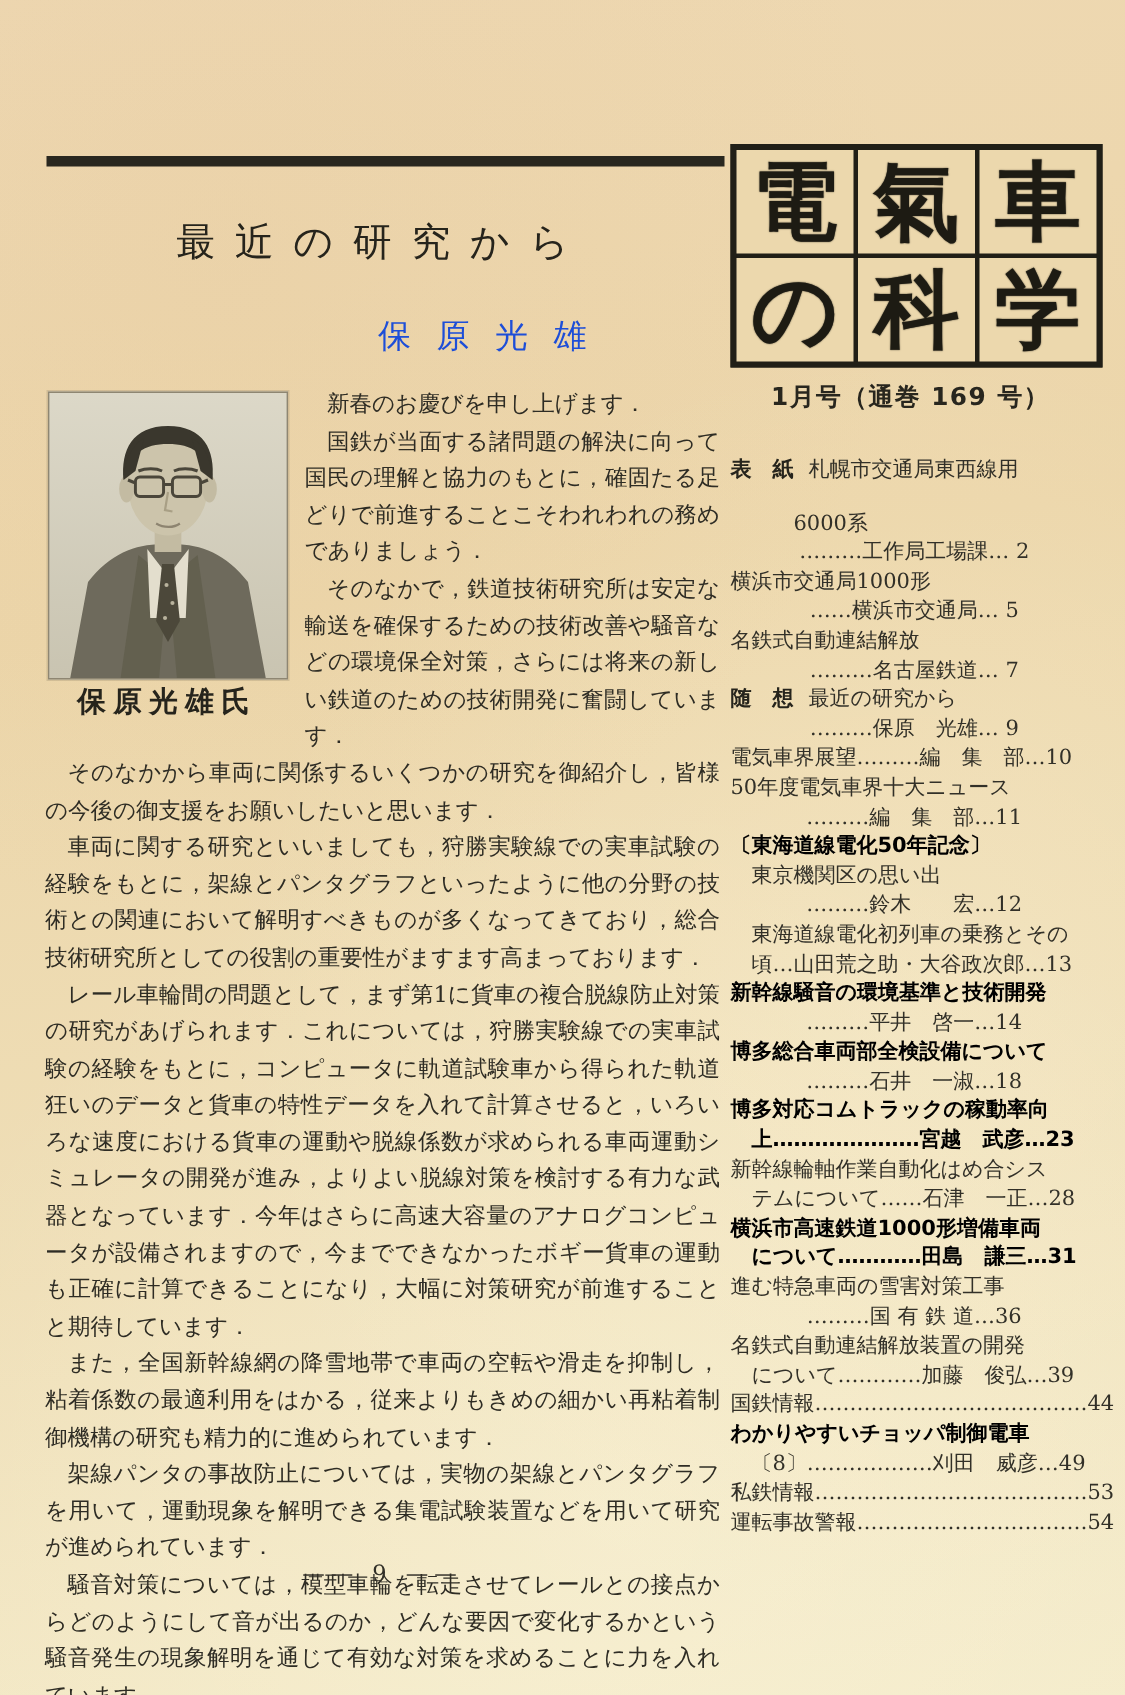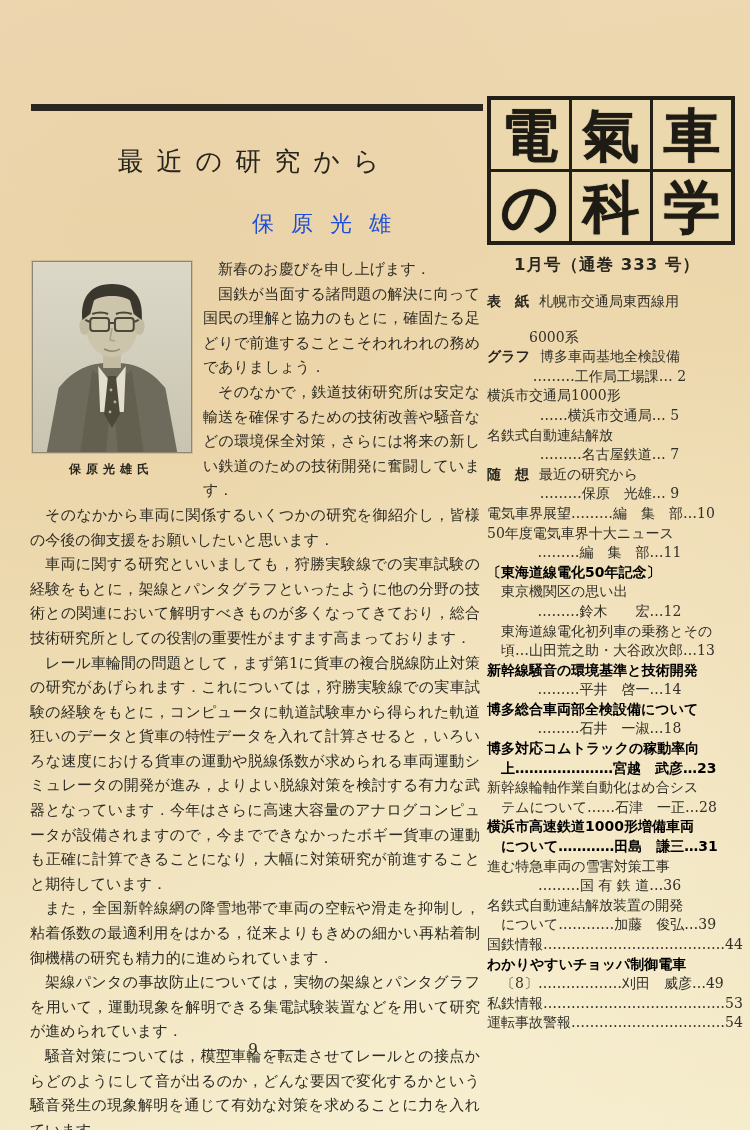--- a/index.html
+++ b/index.html
@@ -33,21 +33,21 @@
     text-shadow:0 0 1px #1d1b13;
   }
 
   
   .issue-line{
     position:absolute;left:487px;top:254px;width:240px;text-align:center;
     font-family:"DejaVu Sans","Liberation Sans",sans-serif;
     font-weight:bold;font-size:16.5px;color:#28261e;letter-spacing:1px;
   }
   .toc{
-    position:absolute;left:487px;top:292px;width:245px;
+    position:absolute;left:487px;top:304px;width:245px;
     font-size:14px;line-height:19.6px;color:#323028;
   }
   .toc-line{white-space:nowrap;}
   .toc-line .toc-label{
     font-family:"DejaVu Sans","Liberation Sans",sans-serif;
     font-weight:bold;margin-right:10px;color:#26241c;
   }
   .toc-line.rt{text-align:center;}
   .toc-line.ind1{padding-left:14px;}
   .toc-line.ind2{padding-left:42px;margin-top:16px;}
@@ -70,22 +70,22 @@
   .para{margin:0;text-indent:1em;}
   .figure{
     float:left;width:163px;margin:4px 10px 2px 0;text-align:center;
   }
   .photo{
     width:158px;height:190px;display:block;margin:0 auto;
     border:1px solid #8e8672;box-shadow:0 0 0 1px rgba(60,55,40,.15);
     background:#d6d2c2;
   }
   .photo-caption{
-    font-family:Liberation Serif, serif;
-    font-weight:bold;font-size:12px;letter-spacing:5px;margin-top:4px;color:#26241c;
+    font-family:Liberation Mono, monospace;
+    font-weight:bold;font-size:19px;letter-spacing:5px;margin-top:4px;color:#26241c;
   }
   .page-number{
     position:absolute;left:30px;top:1040px;width:450px;text-align:center;
     font-size:15px;letter-spacing:4px;color:#323028;
   }
 </style>
 </head>
 <body>
 
 <div class="paper-tex"></div>
@@ -95,27 +95,26 @@
 <div class="logo">
 
 <div class="logo-cell">電</div>
     <div class="logo-cell">氣</div>
     <div class="logo-cell">車</div>
     <div class="logo-cell">の</div>
     <div class="logo-cell">科</div>
     <div class="logo-cell">学</div>
   </div>
 
-<div class="issue-line">1月号（通巻 333 号）</div>
+<div class="issue-line">1月号（通巻 169 号）</div>
 
 <div class="toc">
 
 <div class="toc-line"><span class="toc-label">表　紙</span><span>札幌市交通局東西線用</span></div>
     <div class="toc-line ind2"><span>6000系</span></div>
-    <div class="toc-line"><span class="toc-label">グラフ</span><span>博多車両基地全検設備</span></div>
     <div class="toc-line rt"><span>………工作局工場課… 2</span></div>
     <div class="toc-line"><span>横浜市交通局1000形</span></div>
     <div class="toc-line rt"><span>……横浜市交通局… 5</span></div>
     <div class="toc-line"><span>名鉄式自動連結解放</span></div>
     <div class="toc-line rt"><span>………名古屋鉄道… 7</span></div>
     <div class="toc-line"><span class="toc-label">随　想</span><span>最近の研究から</span></div>
     <div class="toc-line rt"><span>………保原　光雄… 9</span></div>
     <div class="toc-line"><span>電気車界展望………編　集　部…10</span></div>
     <div class="toc-line"><span>50年度電気車界十大ニュース</span></div>
     <div class="toc-line rt"><span>………編　集　部…11</span></div>

